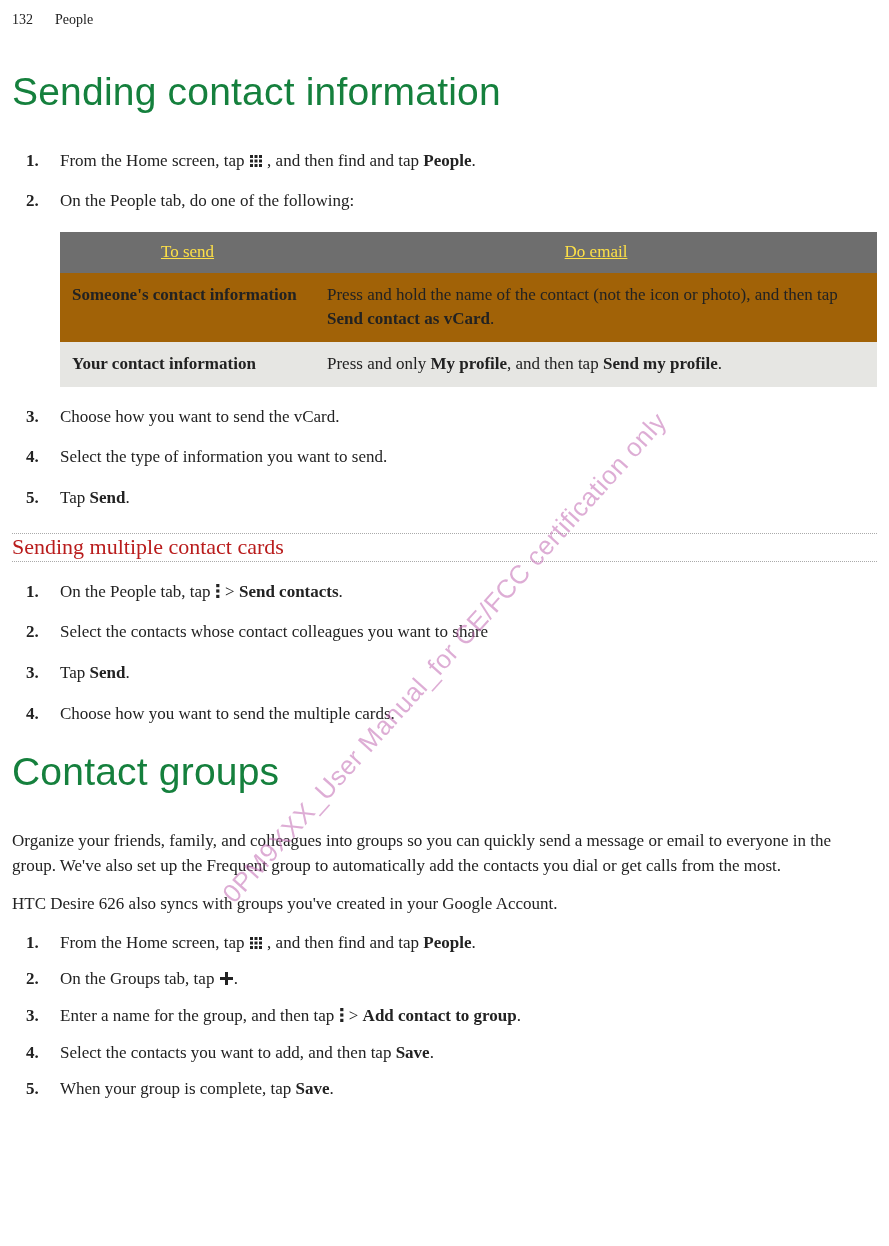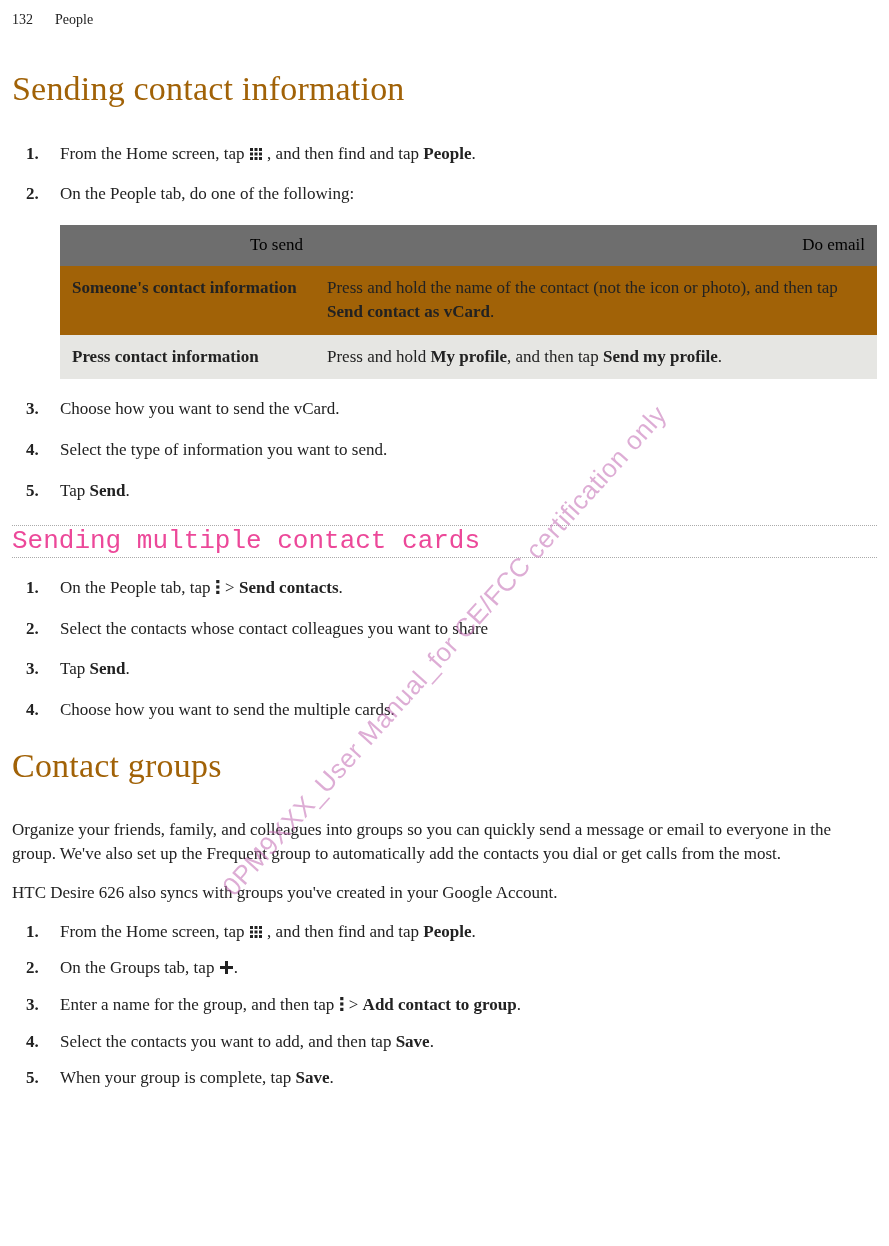--- a/index.html
+++ b/index.html
@@ -11,32 +11,32 @@
     color: #222;
     line-height: 1.45;
     background: #fff;
   }
   .page { padding: 6px 12px 20px 12px; position: relative; }
   .header-bar { display: flex; align-items: flex-start; gap: 22px; font-size: 14px; padding: 4px 0 18px 0; }
   .page-num { font-size: 14px; }
   .header-chapter { font-size: 14px; }
 
   h1.section-title {
+    font-family: Liberation Sans, sans-serif;
+    font-weight: 400;
+    color: #15803d;
+    font-size: 39px;
+    margin: 16px 0 28px 0;
+    letter-spacing: 0.2px;
+  }
+  h2.sub-title {
     font-family: Liberation Serif, serif;
     font-weight: 400;
-    color: #a16207;
-    font-size: 34px;
-    margin: 16px 0 28px 0;
-    letter-spacing: 0.2px;
-  }
-  h2.sub-title {
-    font-family: Liberation Mono, monospace;
-    font-weight: 400;
-    color: #ec4899;
-    font-size: 26px;
+    color: #b91c1c;
+    font-size: 22px;
     margin: 0;
     padding: 0;
     position: relative;
     z-index: 1;
     display: inline-block;
     line-height: 1.1;
   }
   .sub-title-wrap {
     position: relative;
     margin: 10px 0 14px 0;
@@ -84,24 +84,25 @@
   .icon svg { display: block; }
 
   table.opt {
     width: 100%;
     border-collapse: collapse;
     margin: 8px 0 18px 0;
     font-size: 17px;
   }
   table.opt th {
     background: #6e6e6e;
-    color: #000000;
-    text-align: right;
+    color: #fde047;
+    text-align: center;
     font-weight: 400;
     padding: 8px 12px;
+    text-decoration: underline;
   }
   table.opt td {
     padding: 10px 12px;
     vertical-align: top;
   }
   table.opt tbody tr:nth-child(1) { background: #a16207; }
   table.opt tbody tr:nth-child(2) { background: #e6e6e3; }
   .td-label { font-weight: 700; width: 255px; }
 
   .watermark {
@@ -168,23 +169,23 @@
         </tr>
       </thead>
       <tbody>
         <tr>
           <td class="td-label">Someone's contact information</td>
           <td>
             <span>Press and hold the name of the contact (not the icon or photo), and then tap </span><span class="bold">Send contact as vCard</span><span>.</span>
           </td>
         </tr>
         <tr>
-          <td class="td-label">Press contact information</td>
+          <td class="td-label">Your contact information</td>
           <td>
-            <span>Press and hold </span><span class="bold">My profile</span><span>, and then tap </span><span class="bold">Send my profile</span><span>.</span>
+            <span>Press and only </span><span class="bold">My profile</span><span>, and then tap </span><span class="bold">Send my profile</span><span>.</span>
           </td>
         </tr>
       </tbody>
     </table>
   </div>
 
   <ol class="steps">
     <li>
       <span class="num">3.</span>
       <span>Choose how you want to send the vCard.</span>

